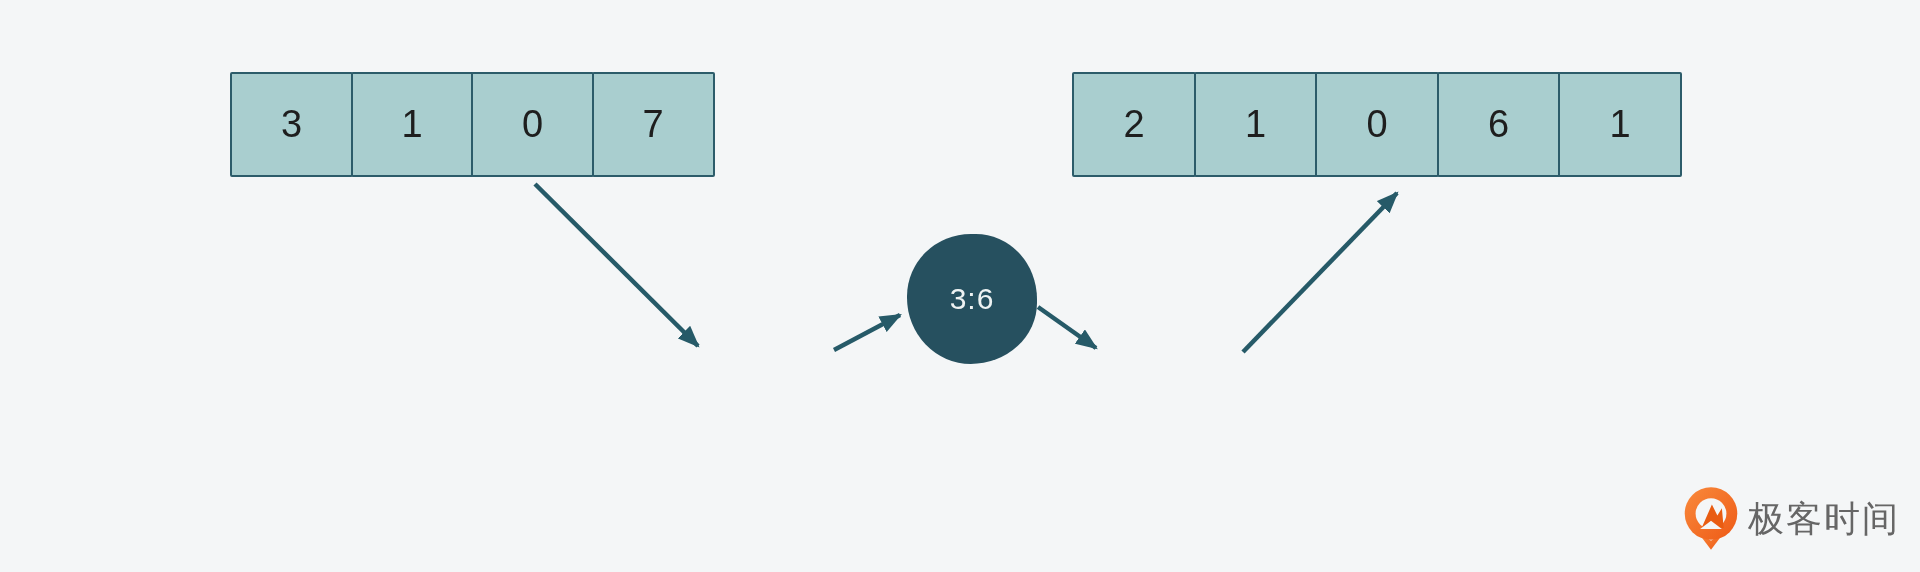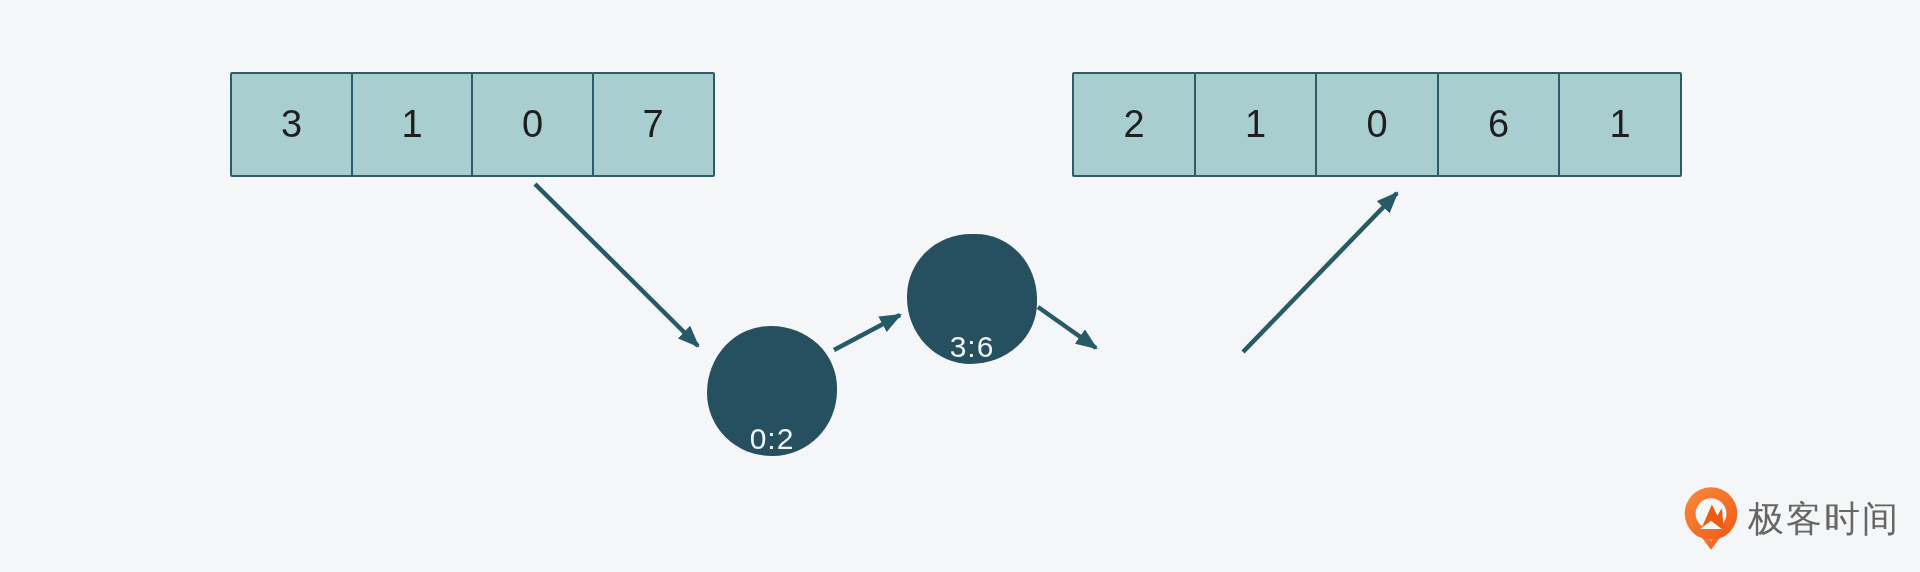--- a/index.html
+++ b/index.html
@@ -43,21 +43,21 @@
   .cell:first-child { margin-left: 0; }
 
   
   .node {
     position: absolute;
     width: 130px;
     height: 130px;
     background: #26505f;
     border-radius: 50% 48% 52% 50% / 49% 51% 48% 52%;
     display: flex;
-    align-items: flex-end;
+    align-items: center;
     justify-content: center;
     color: #eef3f3;
     font-size: 30px;
     letter-spacing: 1px;
   }
   .node-1 { left: 707px;  top: 326px; border-radius: 49% 51% 50% 50% / 52% 48% 51% 49%; }
   .node-2 { left: 907px;  top: 234px; }
   .node-3 { left: 1106px; top: 326px; width: 128px; height: 128px;
             border-radius: 51% 49% 48% 52% / 50% 50% 52% 48%; }
 
@@ -113,23 +113,20 @@
       <marker id="ah" viewBox="0 0 10 8" refX="9" refY="4" markerUnits="userSpaceOnUse" markerWidth="22" markerHeight="18" orient="auto">
         <path d="M0,0 L10,4 L0,8 Z" fill="#265a68"></path>
       </marker>
     </defs>
     <line x1="535" y1="184" x2="698" y2="346" stroke="#265a68" stroke-width="4.5" marker-end="url(#ah)"></line>
     <line x1="834" y1="350" x2="900" y2="315" stroke="#265a68" stroke-width="4.5" marker-end="url(#ah)"></line>
     <line x1="1038" y1="307" x2="1096" y2="348" stroke="#265a68" stroke-width="4.5" marker-end="url(#ah)"></line>
     <line x1="1243" y1="352" x2="1397" y2="193" stroke="#265a68" stroke-width="4.5" marker-end="url(#ah)"></line>
   </svg>
 
-  <div class="node node-1">
-    <span>0:2</span>
-  </div>
   <div class="node node-2">
     <span>3:6</span>
   </div>
 
   <div class="logo">
     <svg class="logo-icon" viewBox="0 0 64 72">
       <defs>
         <linearGradient id="lg" x1="0" y1="0" x2="1" y2="1">
           <stop offset="0" stop-color="#f98a3c"></stop>
           <stop offset="1" stop-color="#ee5a16"></stop>

